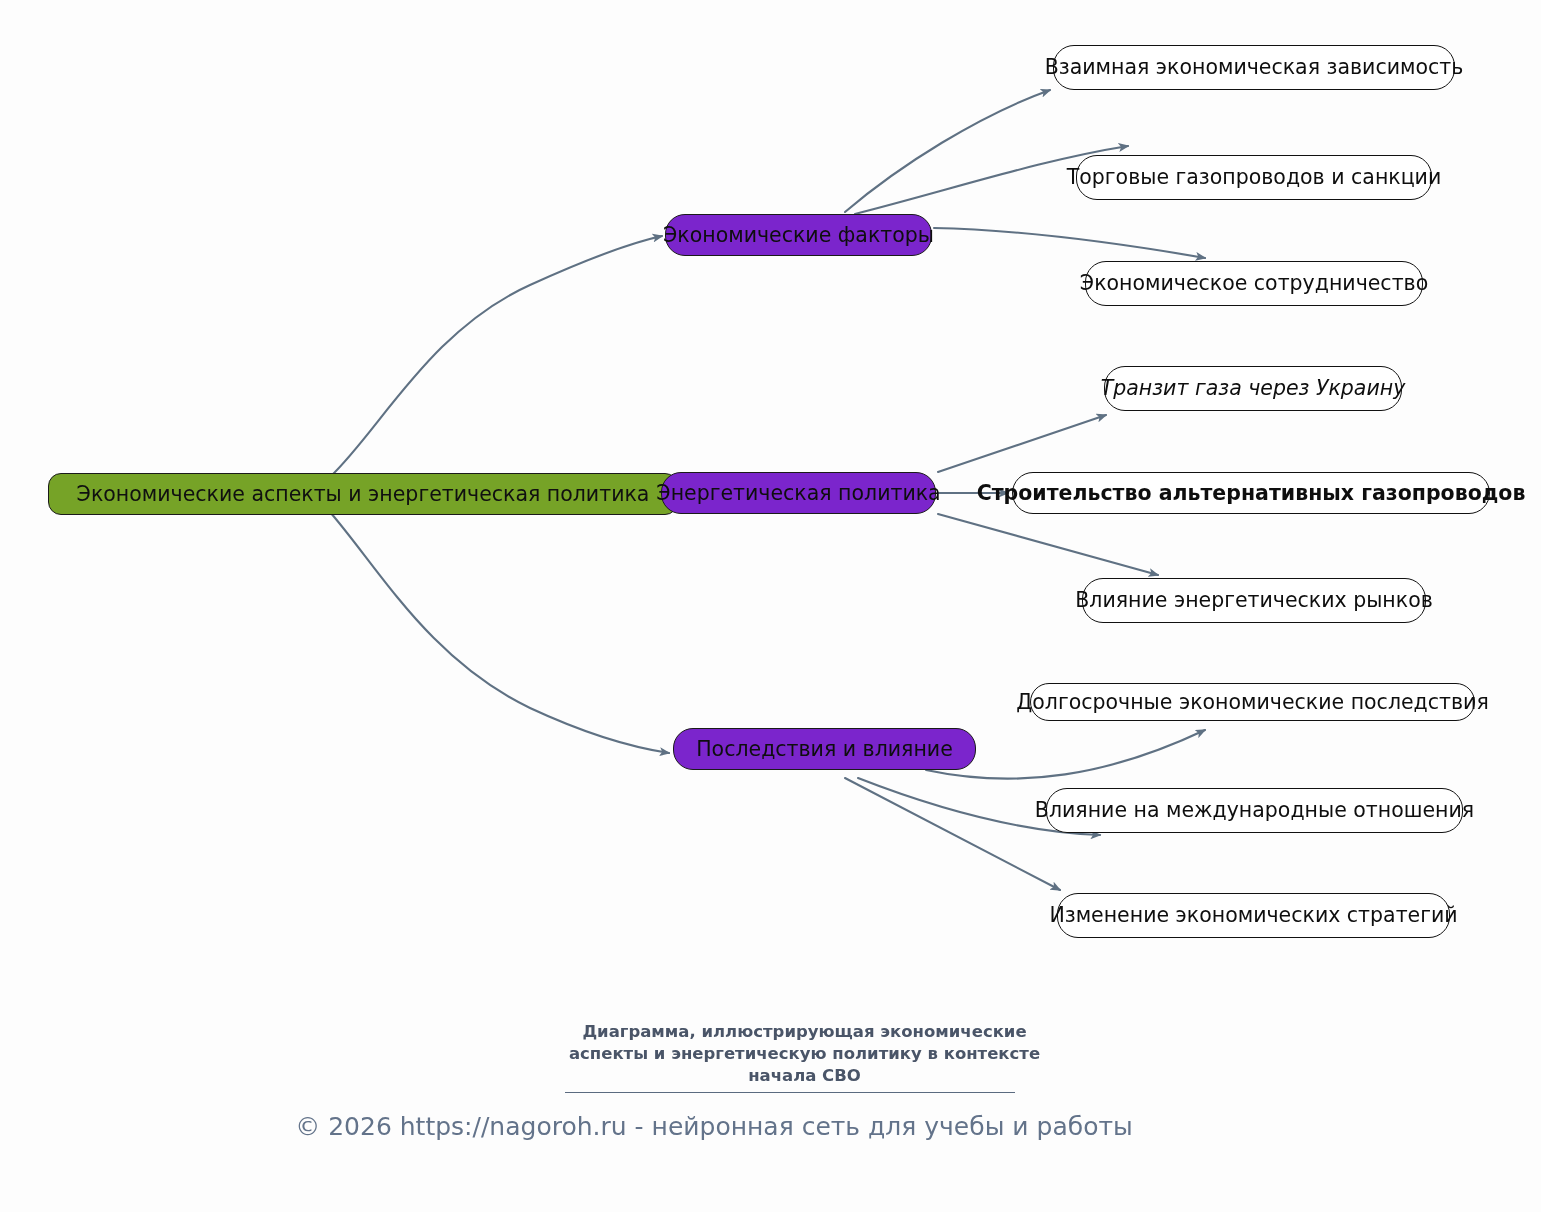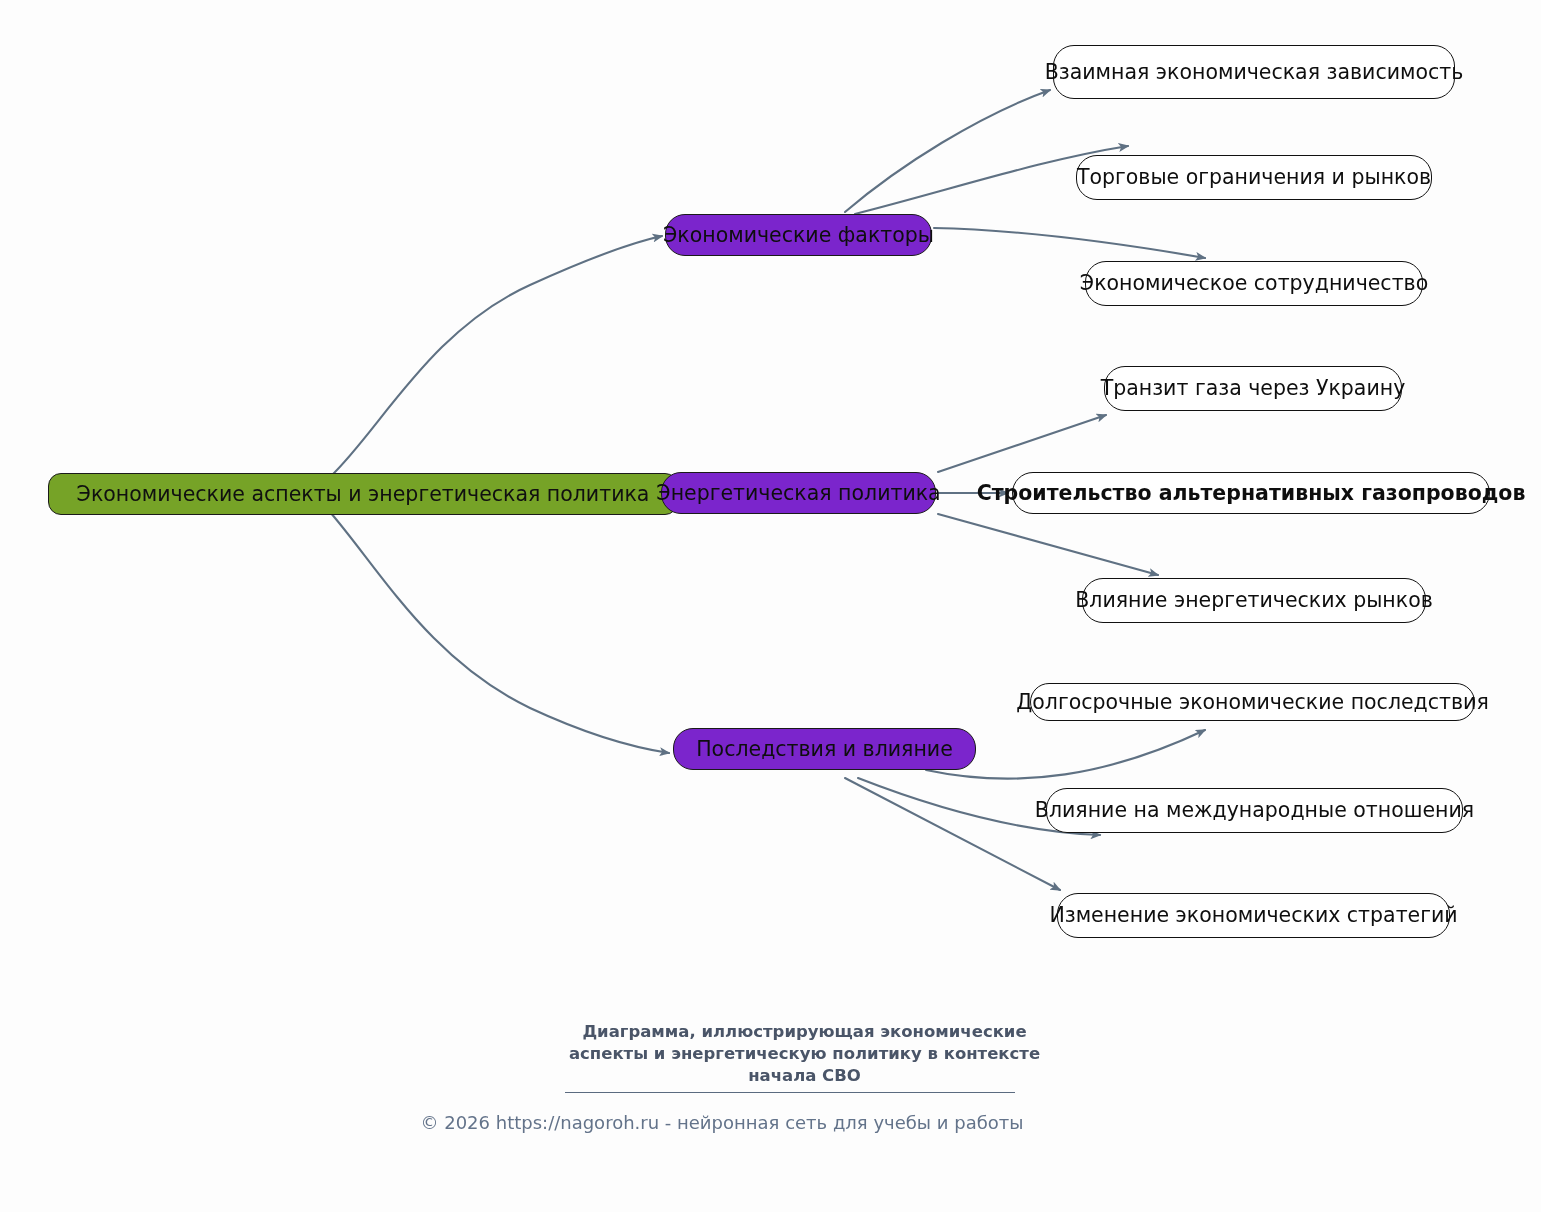--- a/index.html
+++ b/index.html
@@ -74,26 +74,26 @@
   #caption-rule {
     position: absolute;
     left: 565px;
     top: 1092px;
     width: 450px;
     height: 0;
     border-top: 1.4px solid #5b6b80;
   }
   #footer {
     position: absolute;
-    left: 8px;
+    left: 0;
     top: 1112px;
     width: 1428px;
     text-align: center;
     font-family: "DejaVu Sans", "Liberation Sans", sans-serif;
-    font-size: 18px;
+    font-size: 25px;
     color: #63738a;
   }
 </style>
 </head>
 <body>
 
 <div id="canvas">
 
   <svg id="edges" viewBox="0 0 1541 1212" xmlns="http://www.w3.org/2000/svg">
     <defs>
@@ -117,34 +117,34 @@
       </g>
   </svg>
 
   <div class="node node-root" style="left: 48px; top: 473px; width: 630px; height: 42px;">
     <span>Экономические аспекты и энергетическая политика</span>
   </div>
 
   <div class="node node-branch" style="left: 665px; top: 214px; width: 267px; height: 42px;">
     <span>Экономические факторы</span>
   </div>
-  <div class="node node-leaf" style="left: 1053px; top: 45px; width: 402px; height: 54px;">
+  <div class="node node-leaf" style="left: 1053px; top: 45px; width: 402px; height: 45px;">
     <span>Взаимная экономическая зависимость</span>
   </div>
   <div class="node node-leaf" style="left: 1076px; top: 155px; width: 356px; height: 45px;">
-    <span>Торговые ограничения и рынков</span>
+    <span>Торговые газопроводов и санкции</span>
   </div>
   <div class="node node-leaf" style="left: 1085px; top: 261px; width: 338px; height: 45px;">
     <span>Экономическое сотрудничество</span>
   </div>
 
   <div class="node node-branch" style="left: 661px; top: 472px; width: 275px; height: 42px;">
     <span>Энергетическая политика</span>
   </div>
-  <div class="node node-leaf" style="left: 1104px; top: 366px; width: 298px; height: 45px;">
+  <div class="node node-leaf" style="left: 1104px; top: 366px; width: 298px; height: 45px; font-style: italic;">
     <span>Транзит газа через Украину</span>
   </div>
   <div class="node node-leaf" style="left: 1012px; top: 472px; width: 478px; height: 42px; font-weight: bold;">
     <span>Строительство альтернативных газопроводов</span>
   </div>
   <div class="node node-leaf" style="left: 1082px; top: 578px; width: 344px; height: 45px;">
     <span>Влияние энергетических рынков</span>
   </div>
 
   <div class="node node-branch" style="left: 673px; top: 728px; width: 303px; height: 42px;">

